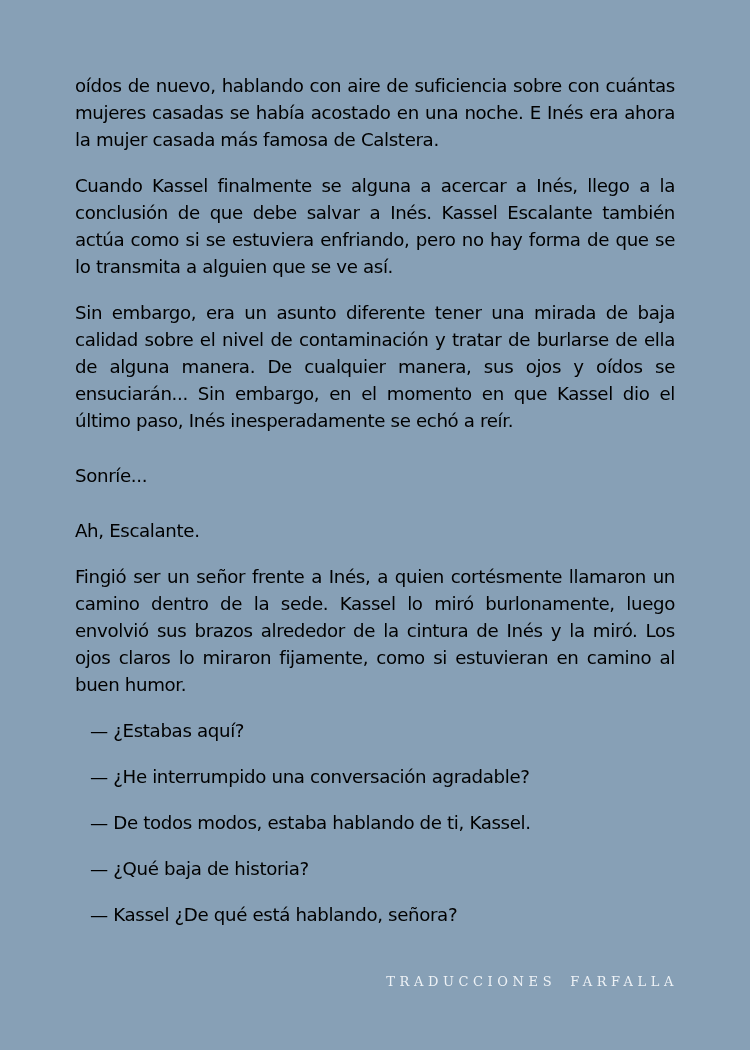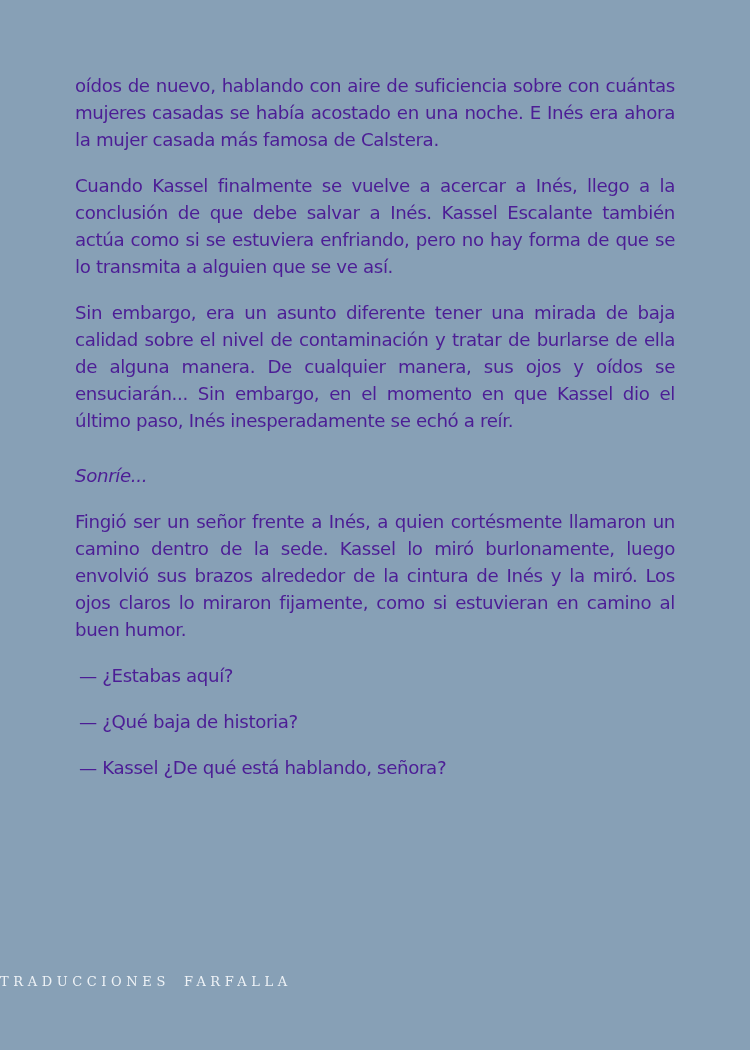--- a/index.html
+++ b/index.html
@@ -14,62 +14,64 @@
     position: relative;
   }
   .page {
     position: absolute;
     left: 75px;
     top: 72px;
     width: 600px;
     font-family: "DejaVu Sans", sans-serif;
     font-size: 18.2px;
     line-height: 27px;
-    color: #4c1d95;
+    color: #000000;
     letter-spacing: -0.35px;
   }
   .para {
     margin: 0 0 19px 0;
     text-align: justify;
     text-align-last: left;
   }
   .para.italic {
-    font-style: italic;
     margin-top: 28px;
   }
   .dialog {
-    margin: 0 0 19px 4px;
+    margin: 0 0 19px 15px;
     text-align: left;
   }
   .footer {
     position: absolute;
     left: 0;
     width: 678px;
     top: 974px;
-    text-align: left;
+    text-align: right;
     font-family: "DejaVu Serif", serif;
     font-size: 13px;
     letter-spacing: 4.6px;
     color: #eef2f6;
   }
   .footer .gap {
     display: inline-block;
     width: 14px;
   }
 </style>
 </head>
 <body>
 
 <div class="page">
   <p class="para">oídos de nuevo, hablando con aire de suficiencia sobre con cuántas mujeres casadas se había acostado en una noche. E Inés era ahora la mujer casada más famosa de Calstera.</p>
-  <p class="para">Cuando Kassel finalmente se vuelve a acercar a Inés, llego a la conclusión de que debe salvar a Inés. Kassel Escalante también actúa como si se estuviera enfriando, pero no hay forma de que se lo transmita a alguien que se ve así.</p>
+  <p class="para">Cuando Kassel finalmente se alguna a acercar a Inés, llego a la conclusión de que debe salvar a Inés. Kassel Escalante también actúa como si se estuviera enfriando, pero no hay forma de que se lo transmita a alguien que se ve así.</p>
   <p class="para">Sin embargo, era un asunto diferente tener una mirada de baja calidad sobre el nivel de contaminación y tratar de burlarse de ella de alguna manera. De cualquier manera, sus ojos y oídos se ensuciarán... Sin embargo, en el momento en que Kassel dio el último paso, Inés inesperadamente se echó a reír.</p>
   <p class="para italic">Sonríe...</p>
+  <p class="para italic">Ah, Escalante.</p>
   <p class="para">Fingió ser un señor frente a Inés, a quien cortésmente llamaron un camino dentro de la sede. Kassel lo miró burlonamente, luego envolvió sus brazos alrededor de la cintura de Inés y la miró. Los ojos claros lo miraron fijamente, como si estuvieran en camino al buen humor.</p>
 
   <p class="dialog">— ¿Estabas aquí?</p>
+  <p class="dialog">— ¿He interrumpido una conversación agradable?</p>
+  <p class="dialog">— De todos modos, estaba hablando de ti, Kassel.</p>
   <p class="dialog">— ¿Qué baja de historia?</p>
   <p class="dialog">— Kassel ¿De qué está hablando, señora?</p>
 </div>
 
 <div class="footer">
   <span>TRADUCCIONES</span><span class="gap"></span><span>FARFALLA</span>
 </div>
 
 </body></html>

